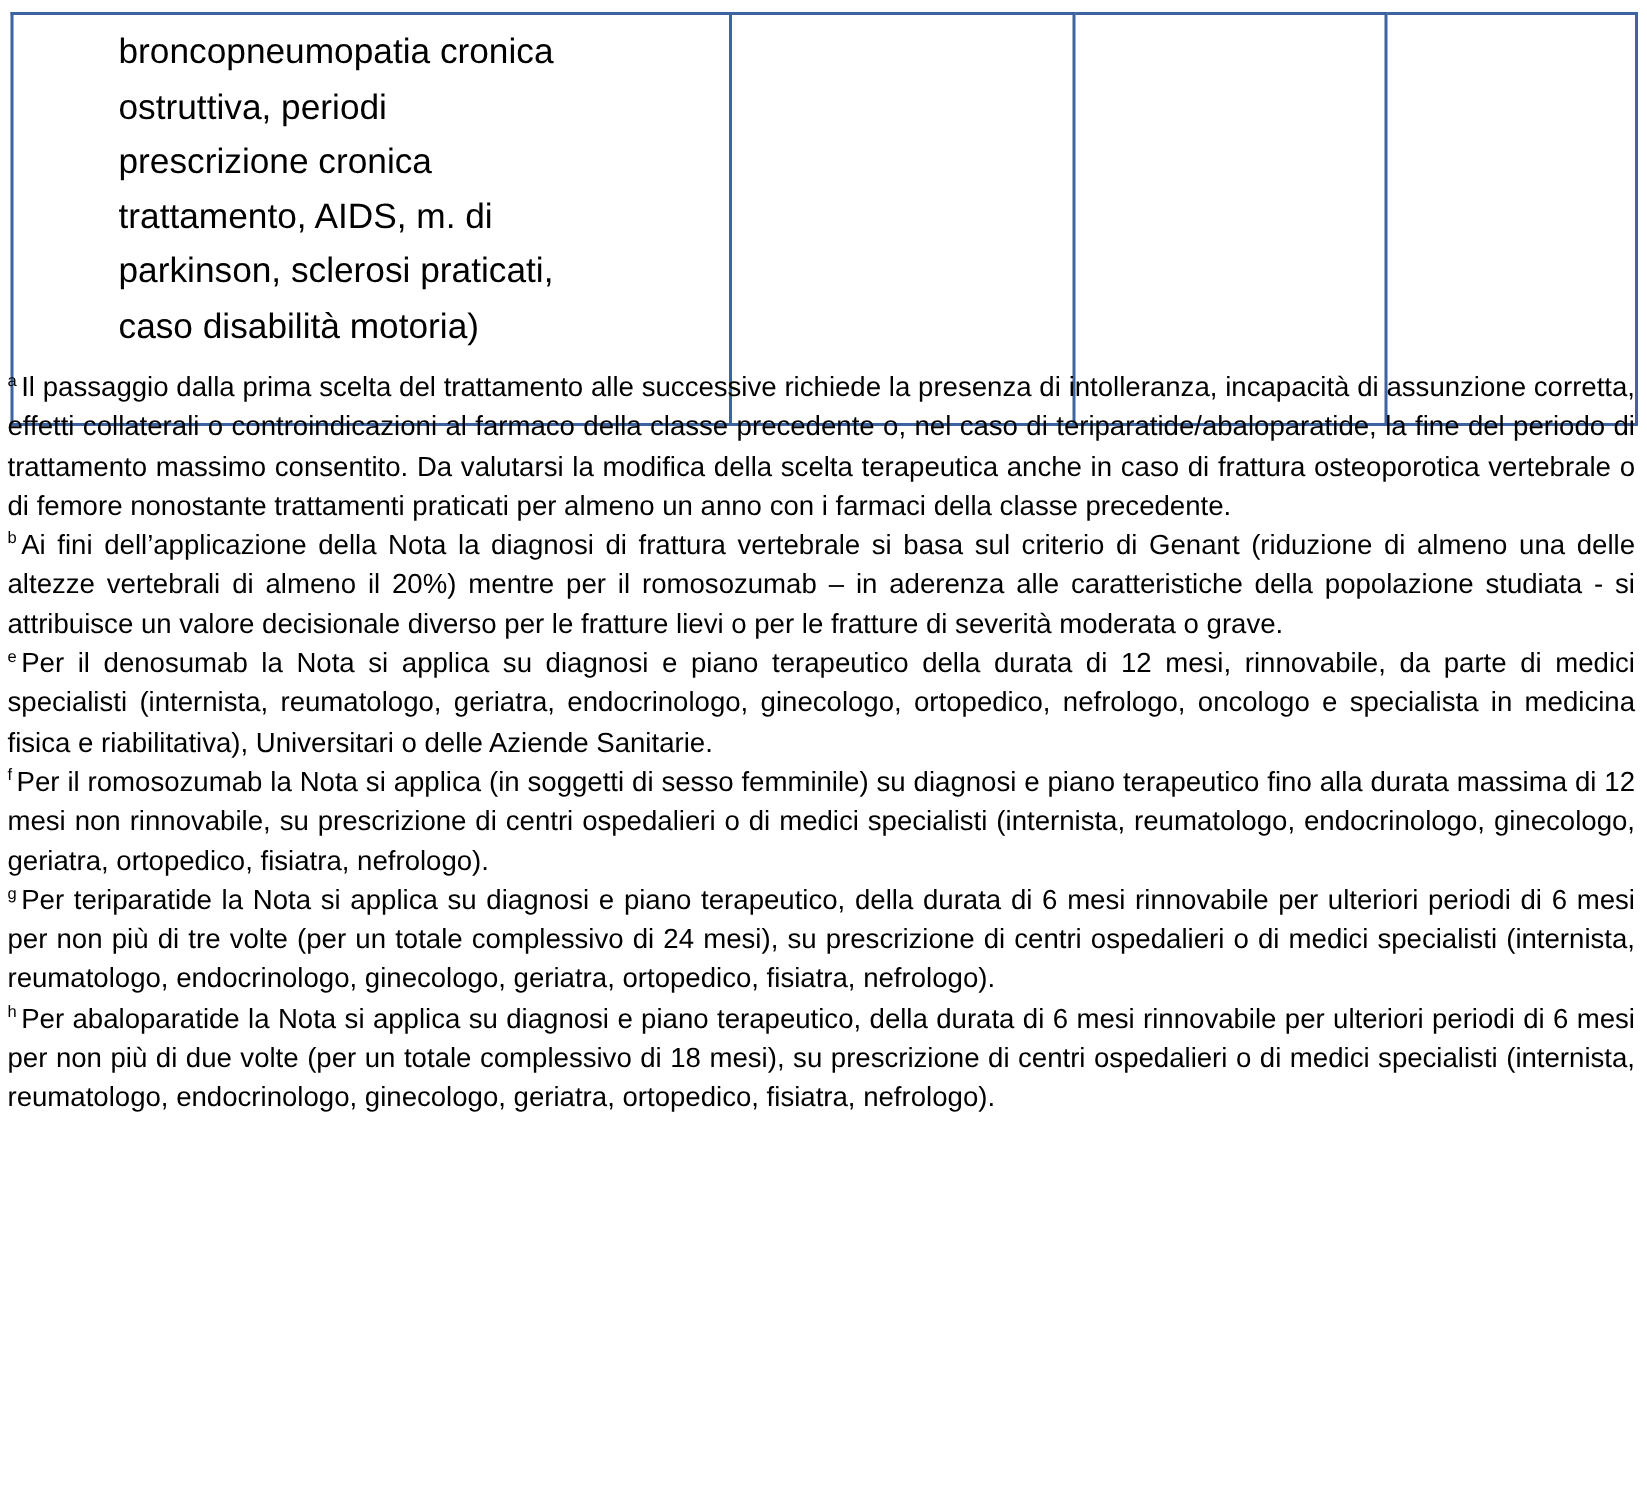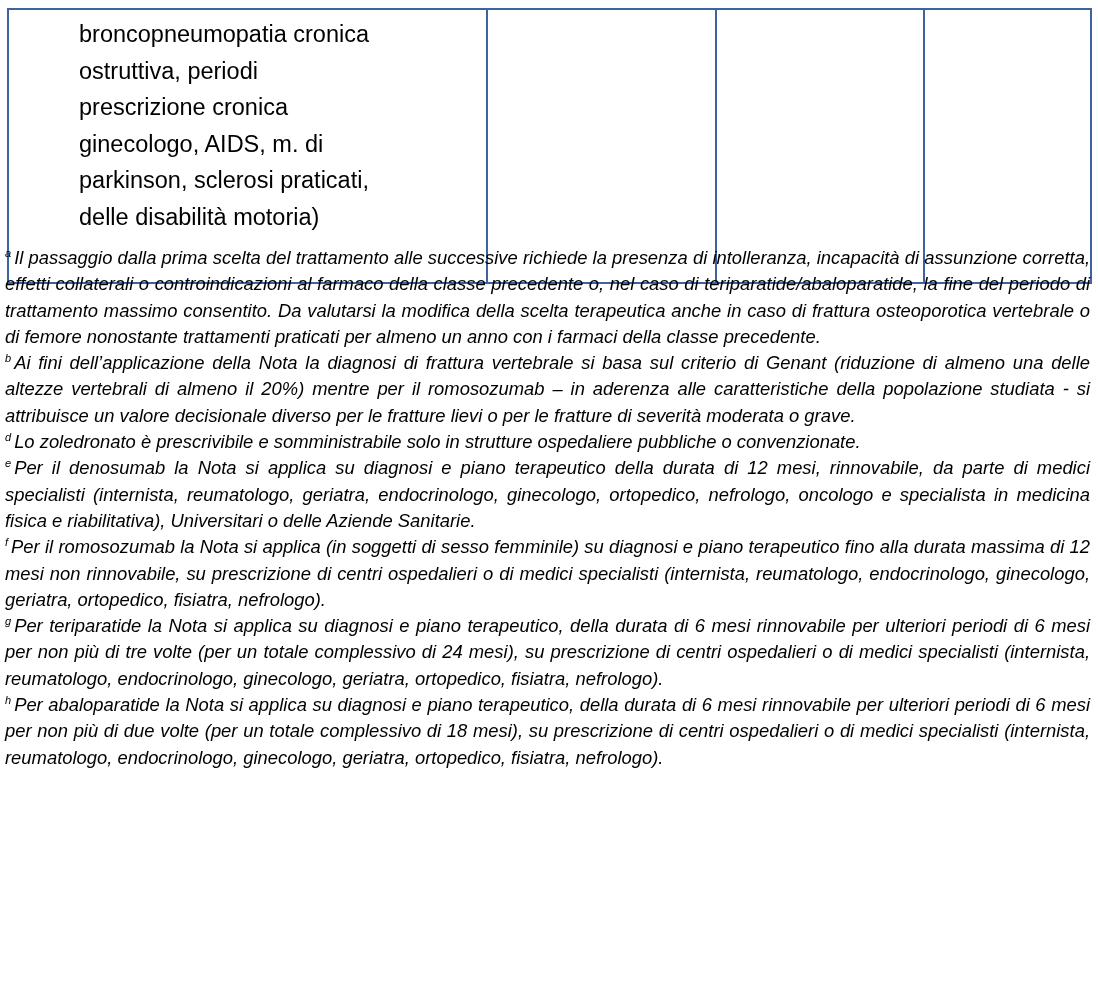--- a/index.html
+++ b/index.html
@@ -3,54 +3,53 @@
 <meta charset="utf-8">
 <style>
   html, body { margin: 0; padding: 0; background: #ffffff; }
   body { width: 1098px; height: 990px; position: relative; overflow: hidden;
          font-family: "Liberation Sans", "DejaVu Sans", sans-serif; color: #000; }
   .tbl { position: absolute; left: 7px; top: 8px; width: 1083px; height: 276px;
          border-collapse: collapse; table-layout: fixed; border-radius: 17px; }
   .tbl td { border: 2px solid #3d64a0; vertical-align: top; padding: 0; }
   .cell-text { font-size: 23.5px; line-height: 36.6px; padding: 6px 0 0 70px; }
   .notes { position: absolute; left: 5px; top: 245px; width: 1085px; }
-  .note { font-size: 18.4px; line-height: 26.3px; text-align: justify; margin: 0; font-style: italic; }
+  .note { font-size: 18.4px; line-height: 26.3px; text-align: justify; margin: 0; }
   .note sup { font-size: 11px; vertical-align: 7px; line-height: 0; margin-right: 3px; }
   .link { color: #1f3f8a; }
 </style>
 </head>
 <body>
 
 <table class="tbl">
   <colgroup>
     <col style="width:479px">
     <col style="width:229px">
     <col style="width:208px">
     <col style="width:167px">
   </colgroup>
   <tbody>
       <tr>
     <td>
       <div class="cell-text">
         <div>broncopneumopatia cronica</div>
         <div>ostruttiva, periodi</div>
         <div>prescrizione cronica</div>
-        <div>ginecologo, AIDS, m. di</div>
+        <div>trattamento, AIDS, m. di</div>
         <div>parkinson, sclerosi praticati,</div>
-        <div>delle disabilità motoria)</div>
+        <div>caso disabilità motoria)</div>
       </div>
     </td>
     <td></td>
     <td></td>
     <td></td>
   </tr>
 </tbody>
   </table>
 
 <div class="notes">
   <p class="note"><sup>a</sup><span>Il passaggio dalla prima scelta del trattamento alle successive richiede la presenza di intolleranza, incapacità di assunzione corretta, effetti collaterali o controindicazioni al farmaco della classe precedente o, nel caso di teriparatide/abaloparatide, la fine del periodo di trattamento massimo consentito. Da valutarsi la modifica della scelta terapeutica  anche in caso di frattura osteoporotica vertebrale o di femore nonostante trattamenti praticati per almeno un  anno con i farmaci della classe precedente.</span></p>
   <p class="note"><sup>b</sup><span>Ai fini dell’applicazione della Nota la diagnosi di frattura vertebrale si basa sul criterio di Genant (riduzione di almeno una delle altezze vertebrali di almeno il 20%) mentre per il romosozumab – in aderenza alle caratteristiche della popolazione studiata - si attribuisce un valore decisionale diverso per le fratture lievi o per le fratture di severità moderata o grave.</span></p>
-  <p class="note"><sup>d</sup><span>Lo zoledronato è prescrivibile e somministrabile solo in strutture ospedaliere pubbliche o convenzionate.</span></p>
   <p class="note"><sup>e</sup><span>Per il denosumab la Nota si applica su diagnosi e piano terapeutico della durata di 12 mesi, rinnovabile, da parte di medici specialisti (internista, reumatologo, geriatra, endocrinologo, ginecologo, ortopedico, nefrologo, oncologo e specialista in medicina fisica e riabilitativa), Universitari o delle Aziende Sanitarie.</span></p>
   <p class="note"><sup>f</sup><span>Per il romosozumab la Nota si applica (in soggetti di sesso femminile) su diagnosi e piano terapeutico fino alla durata massima di 12 mesi non rinnovabile, su prescrizione di centri ospedalieri o di medici specialisti (internista, reumatologo, endocrinologo, ginecologo, geriatra, ortopedico, fisiatra, nefrologo).</span></p>
   <p class="note"><sup>g</sup><span>Per teriparatide la Nota si applica su diagnosi e piano terapeutico, della durata di 6 mesi rinnovabile per ulteriori periodi di 6 mesi per non più di tre volte (per un totale complessivo di 24 mesi), su prescrizione di centri ospedalieri o di medici specialisti (internista, reumatologo, endocrinologo, ginecologo, geriatra, ortopedico, fisiatra, nefrologo).</span></p>
   <p class="note"><sup>h</sup><span>Per abaloparatide la Nota si applica su diagnosi e piano terapeutico, della durata di 6 mesi rinnovabile per ulteriori periodi di 6 mesi per non più di due volte (per un totale complessivo di 18 mesi), su prescrizione di centri ospedalieri o di medici specialisti (internista, reumatologo, endocrinologo, ginecologo, geriatra, ortopedico, fisiatra, nefrologo).</span></p>
 </div>
 
 </body></html>

